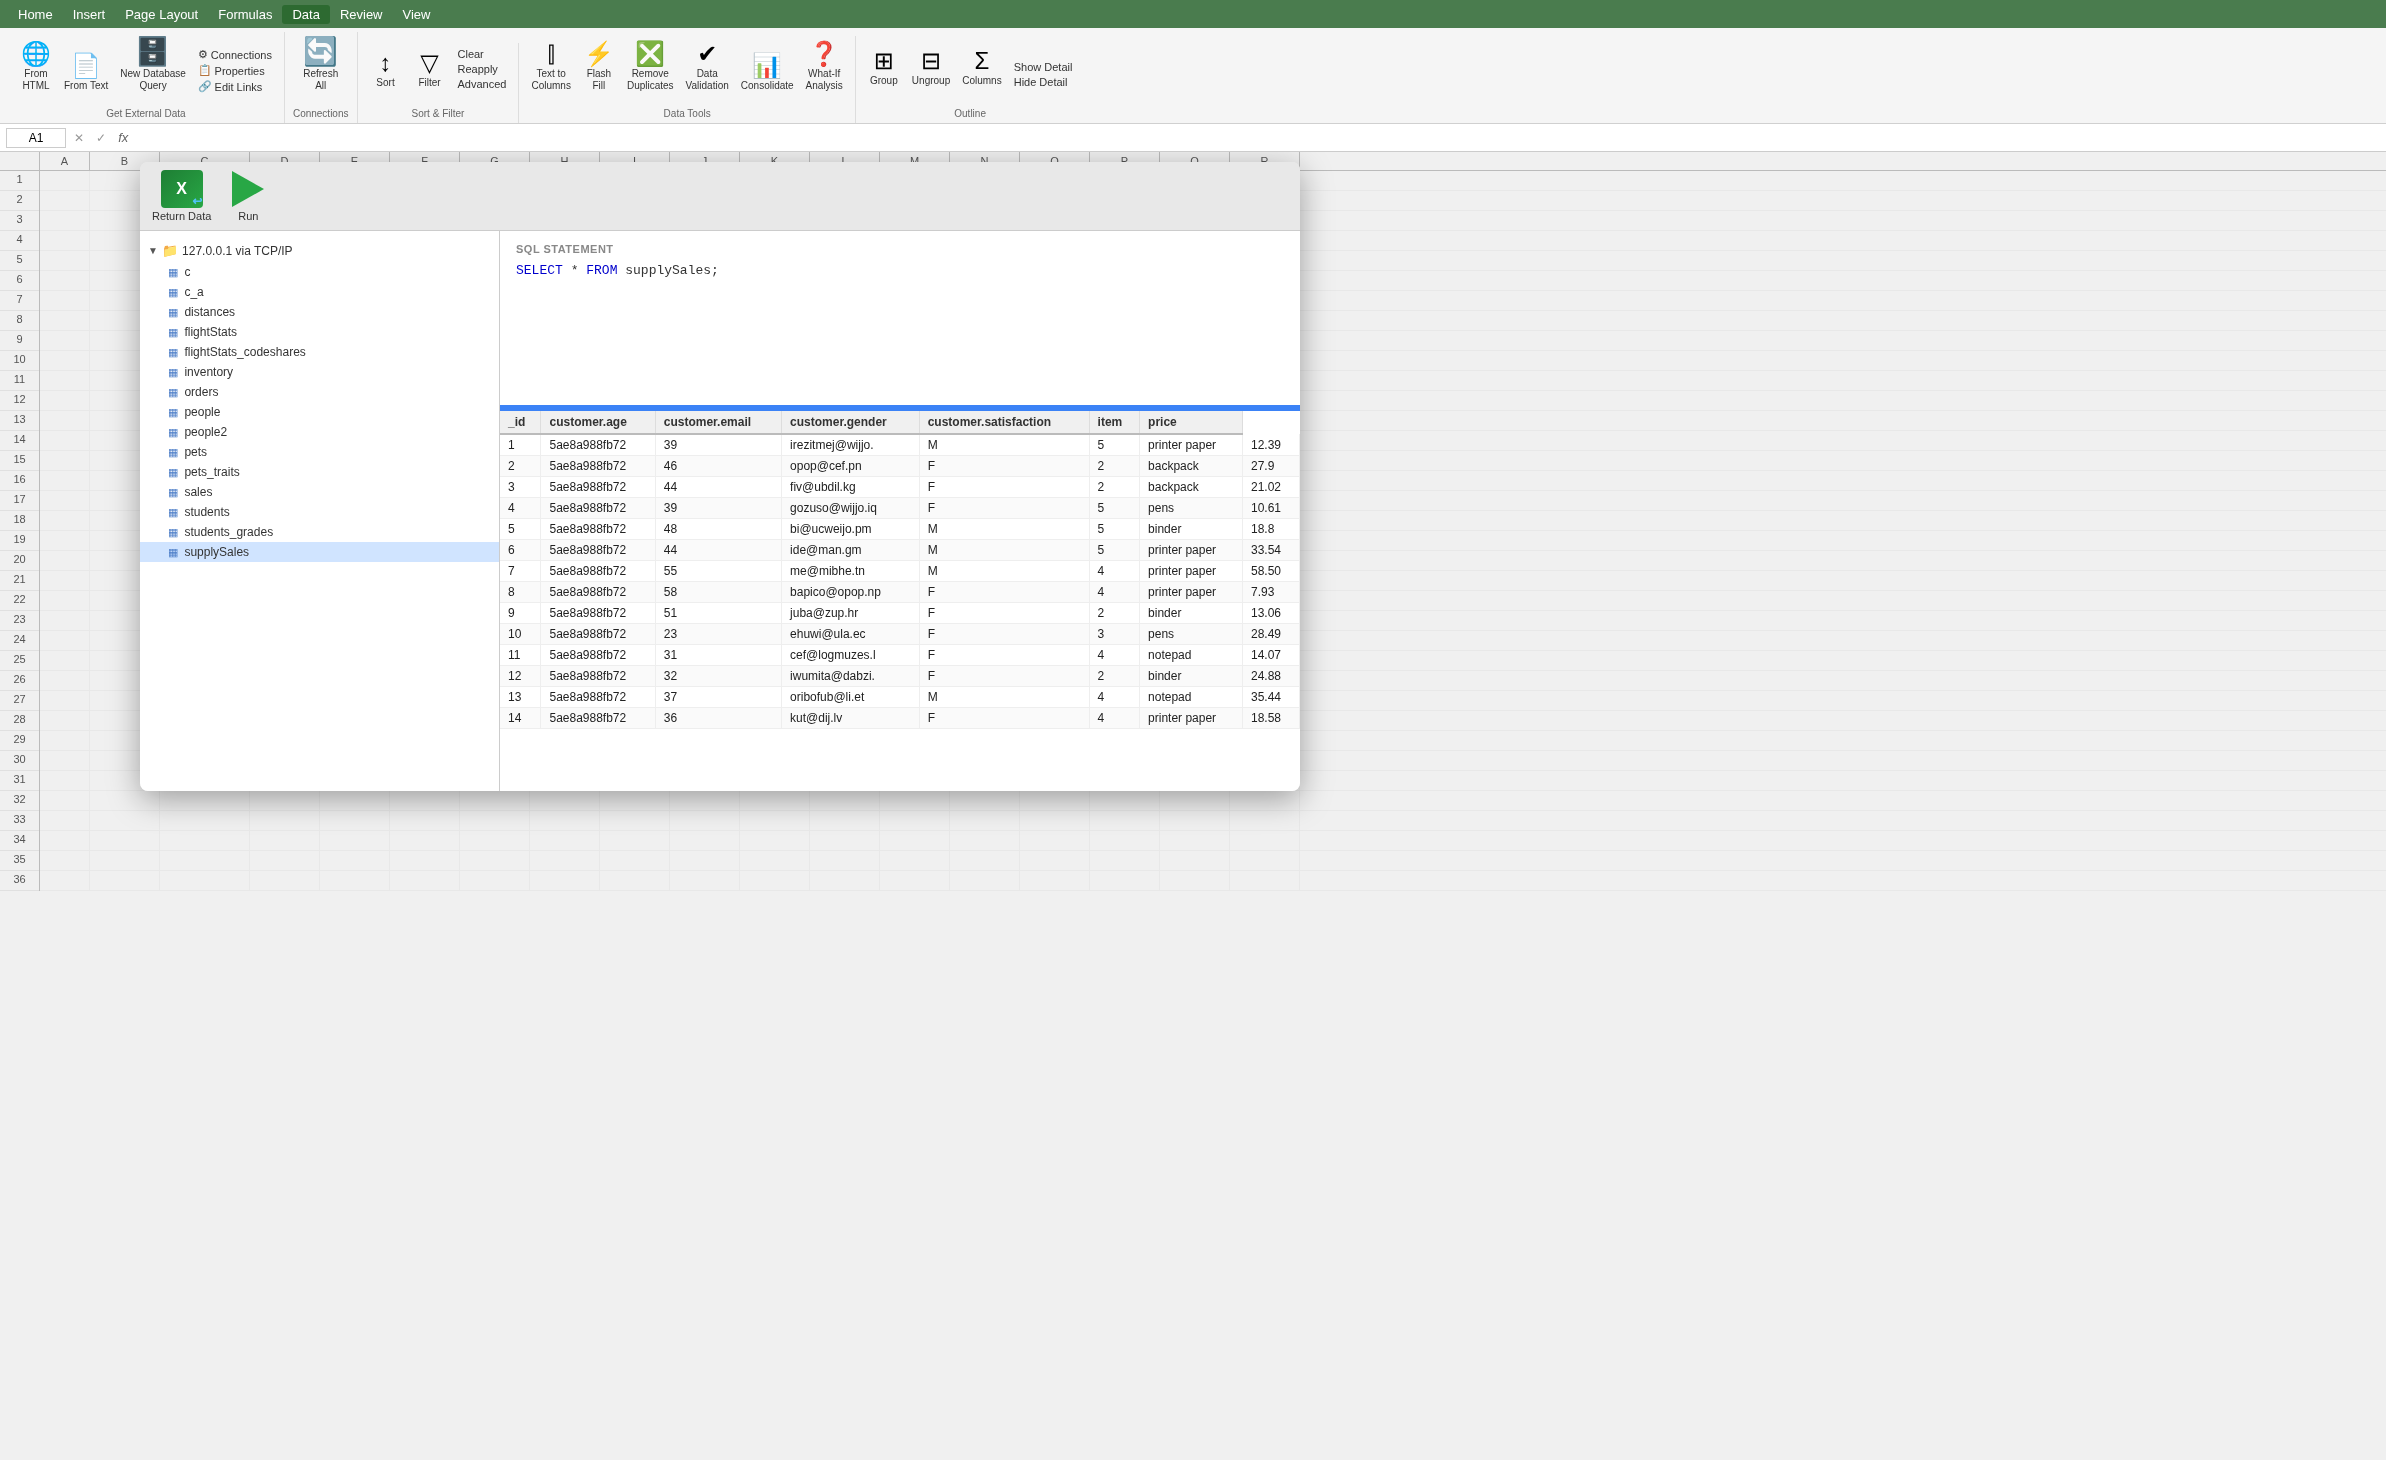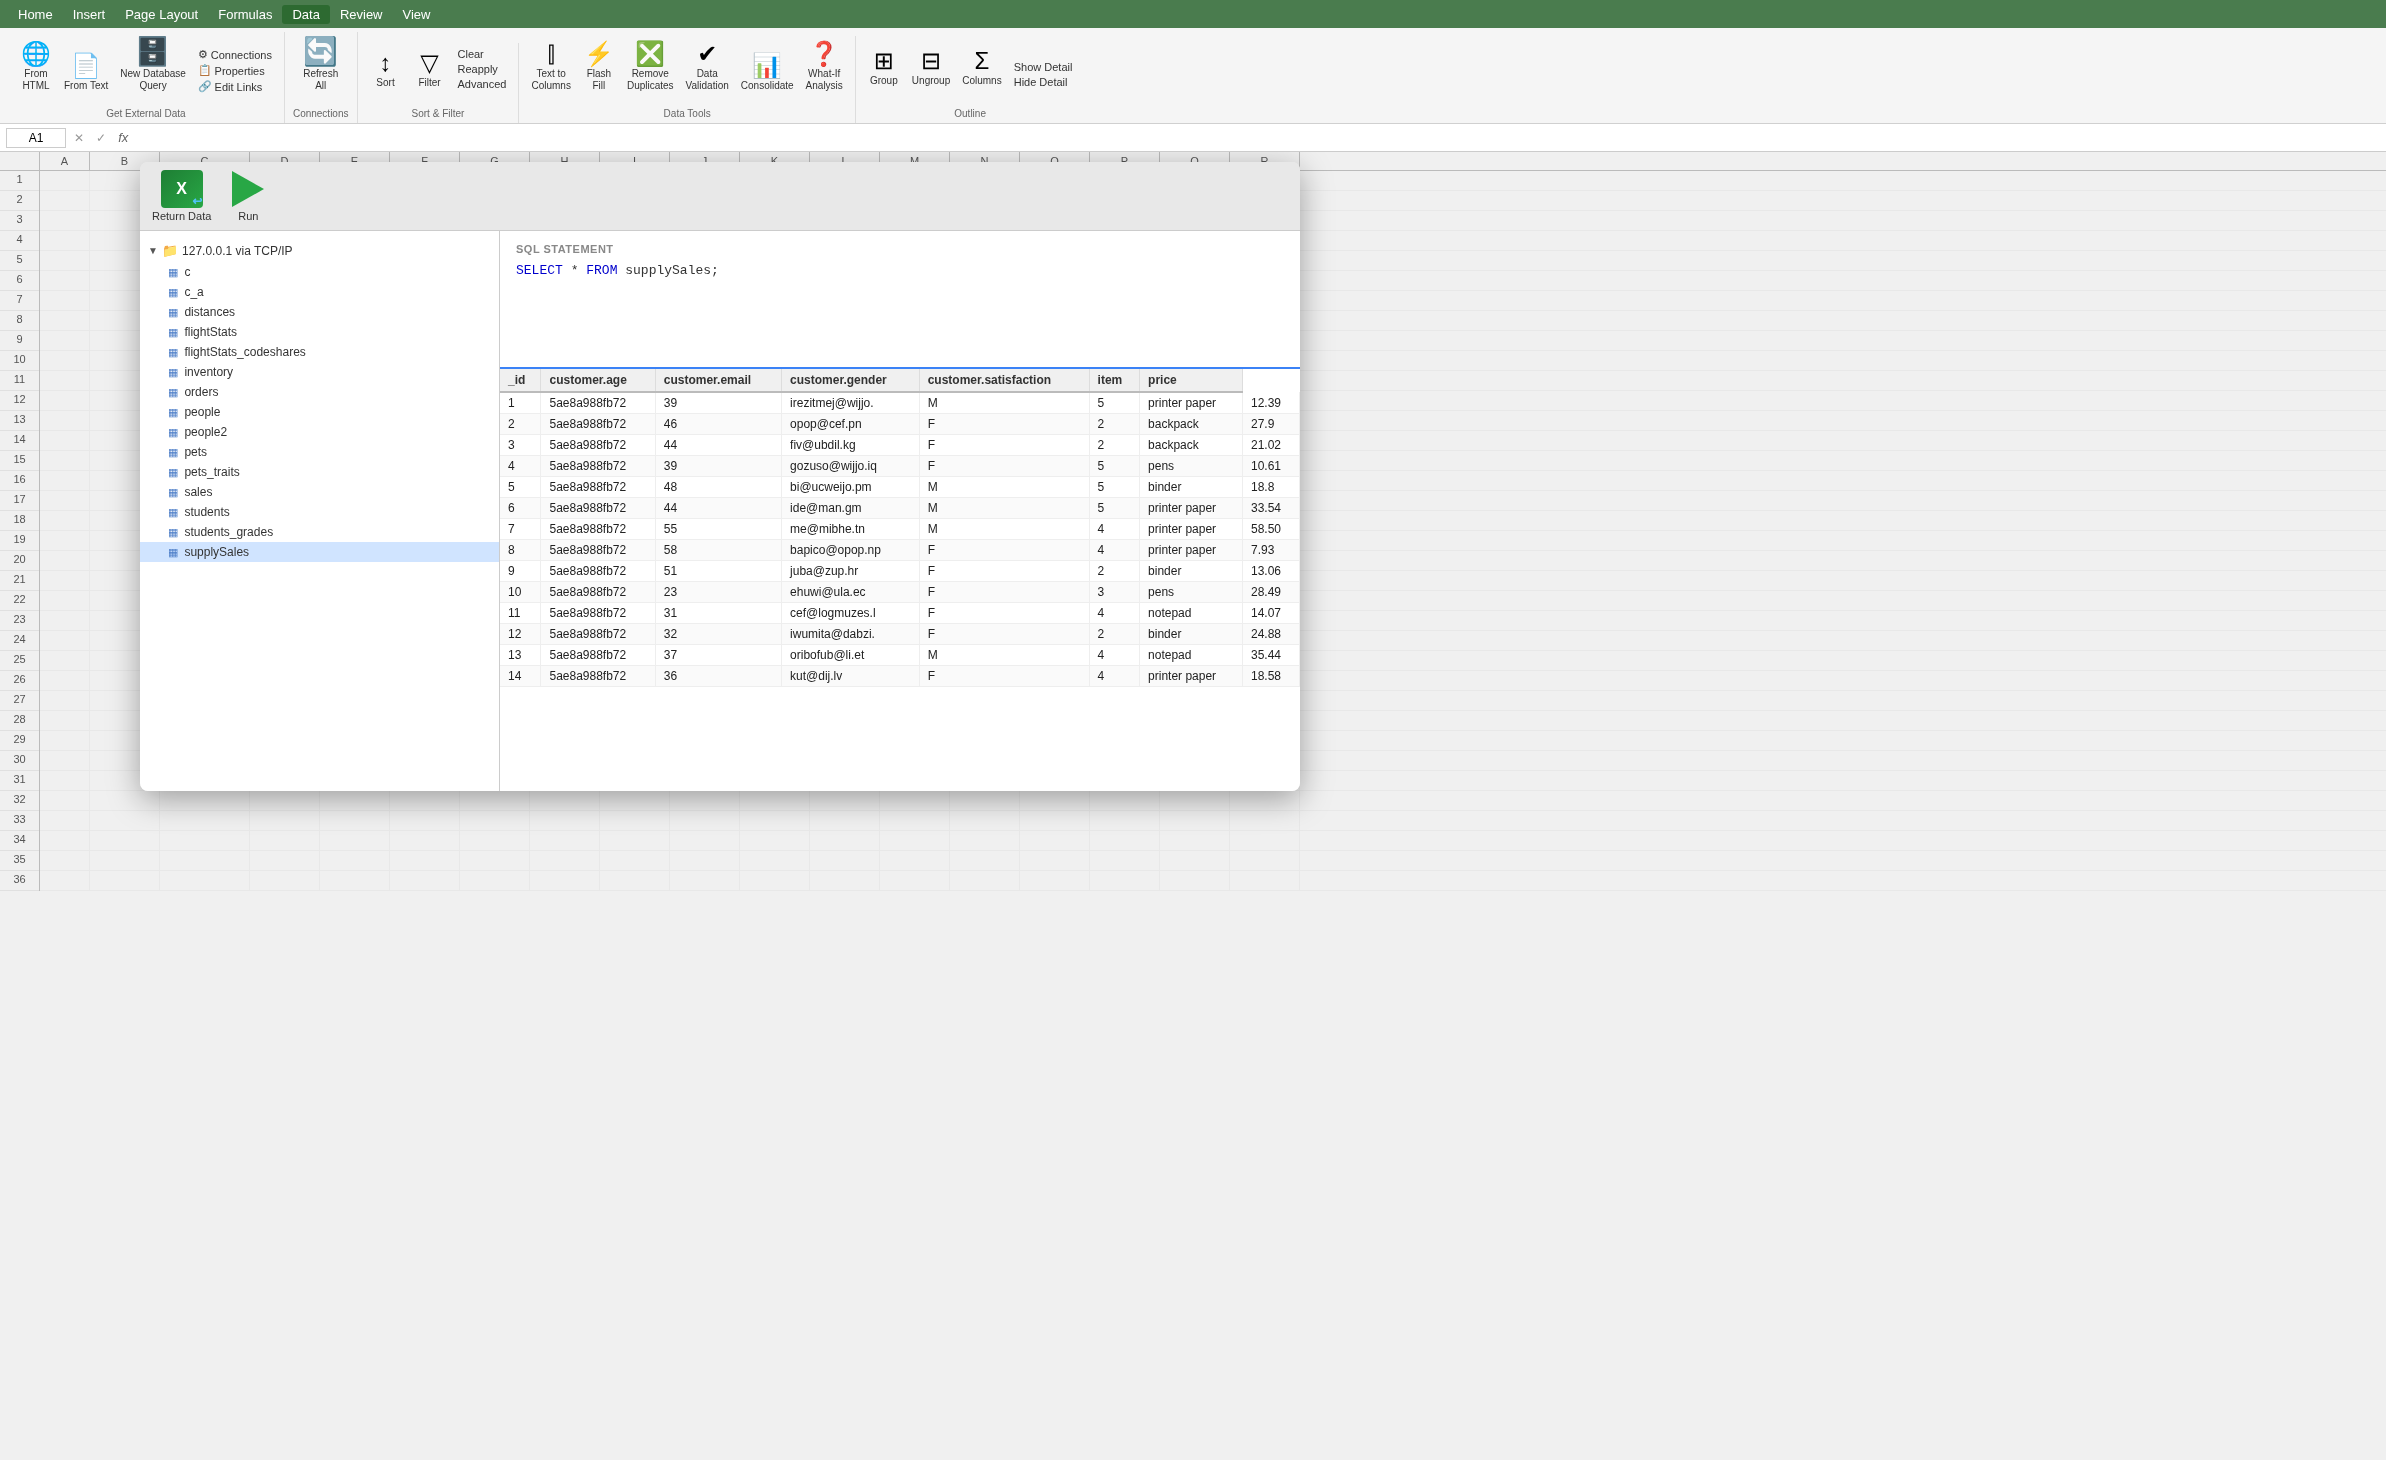--- a/index.html
+++ b/index.html
@@ -266,22 +266,22 @@
     .tree-arrow { color: #555; font-size: 10px; }
 
     .mq-right {
       flex: 1;
       display: flex;
       flex-direction: column;
       background: white;
     }
     .mq-sql-area {
       padding: 12px 16px;
-      border-bottom: 2px solid #3b82f6;
-      height: 138px;
+      border-bottom: 6px solid #3b82f6;
+      height: 180px;
       overflow-y: auto;
       background: white;
     }
     .sql-label {
       font-size: 11px;
       color: #888;
       margin-bottom: 6px;
       font-weight: 600;
       letter-spacing: 0.5px;
     }

